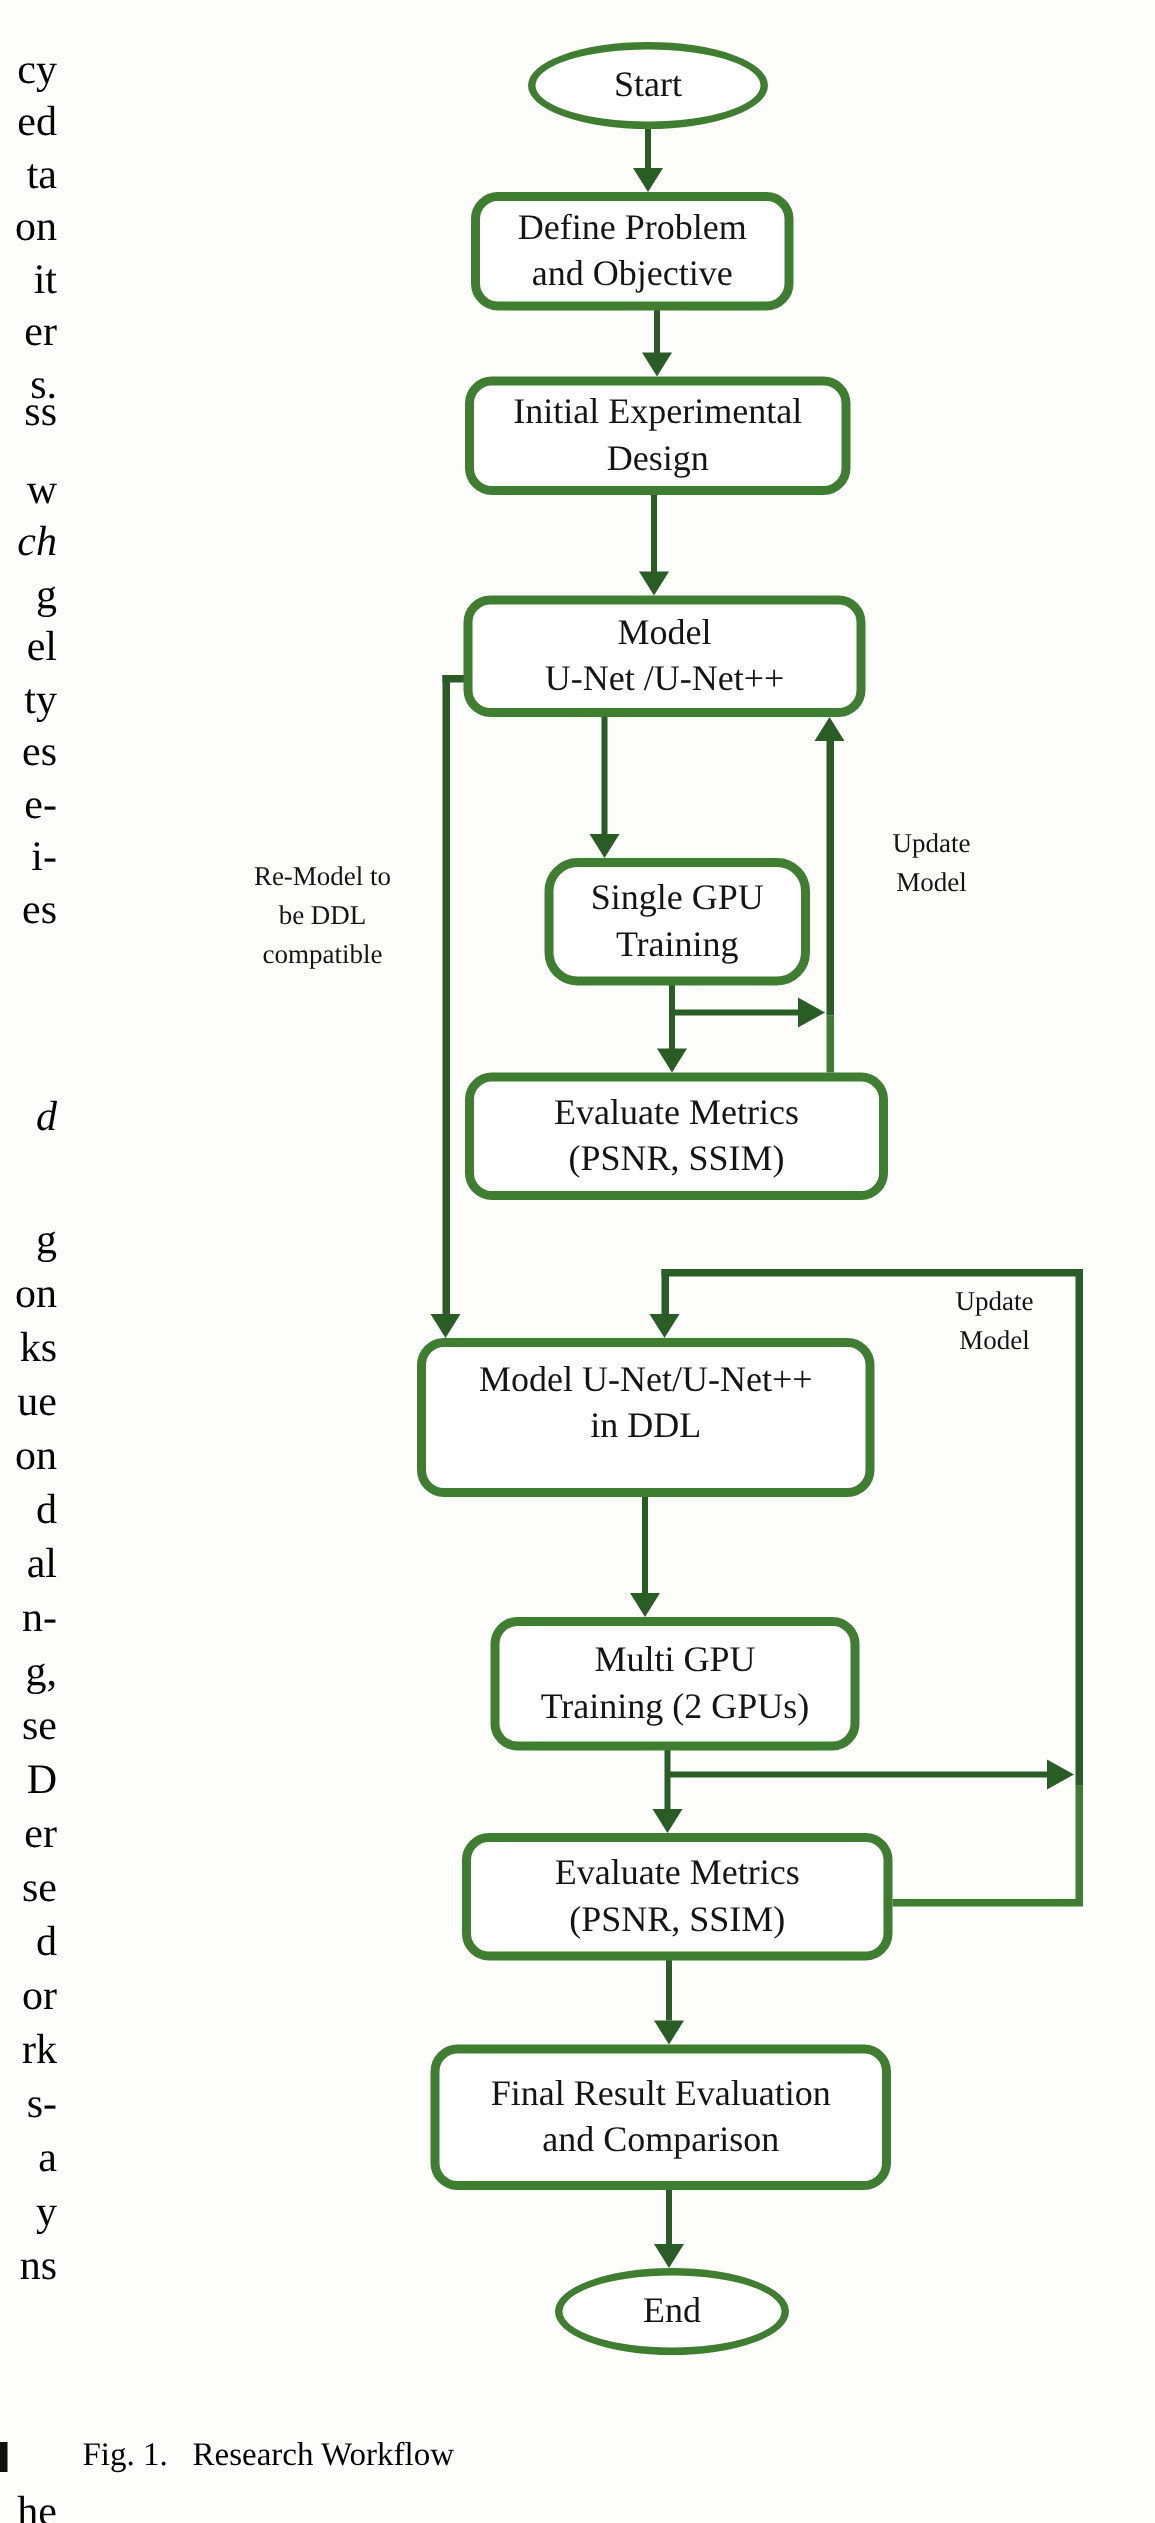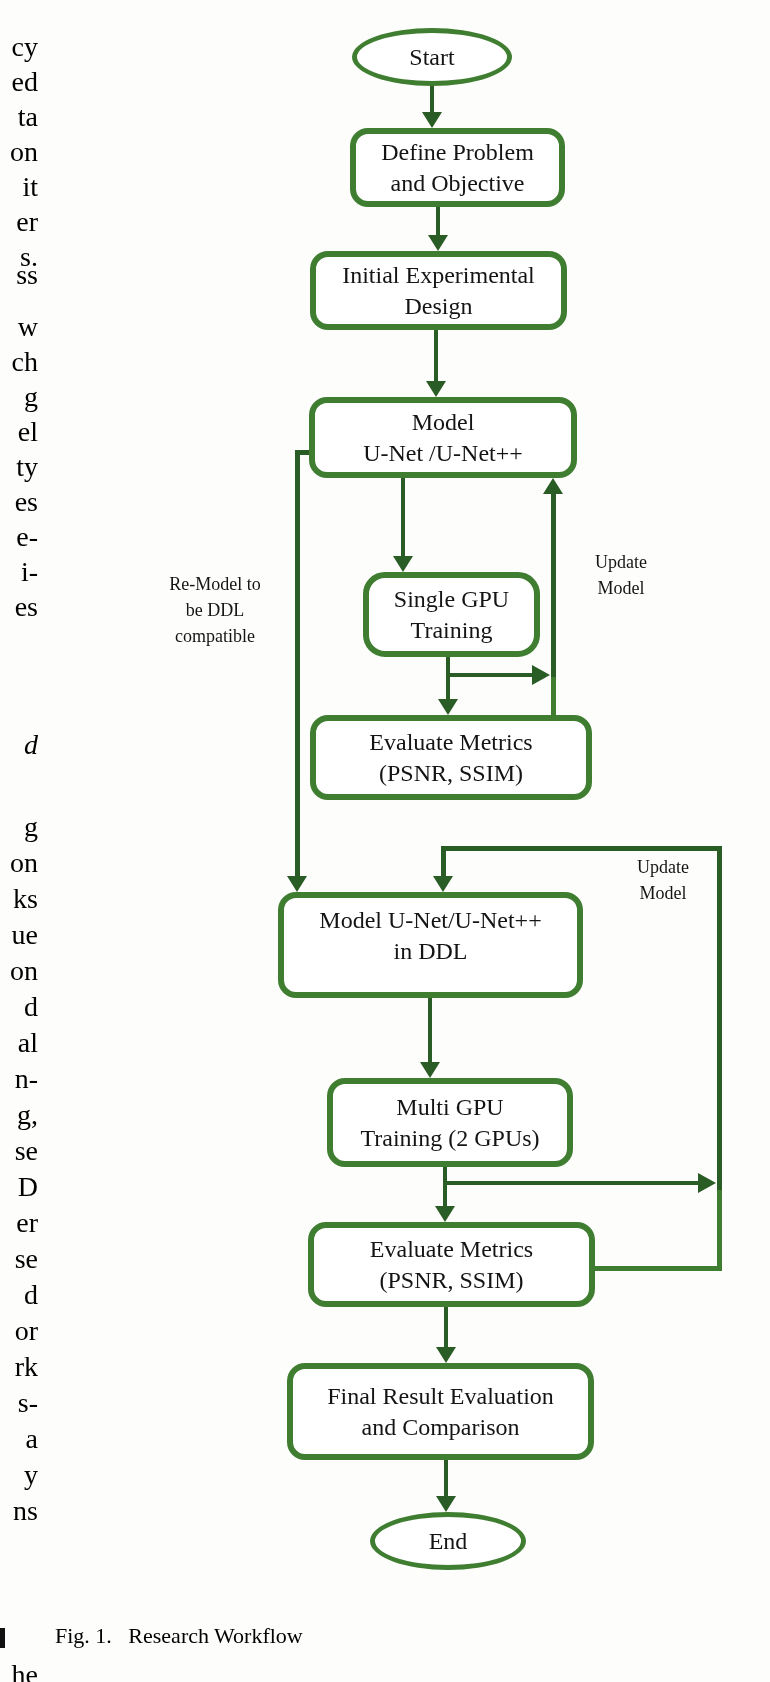--- a/index.html
+++ b/index.html
@@ -52,21 +52,21 @@
   <div id="left-frags">
       <span class="frag" style="top: 30px;">cy</span>
       <span class="frag" style="top: 65px;">ed</span>
       <span class="frag" style="top: 100px;">ta</span>
       <span class="frag" style="top: 135px;">on</span>
       <span class="frag" style="top: 170px;">it</span>
       <span class="frag" style="top: 205px;">er</span>
       <span class="frag" style="top: 240px;">s.</span>
       <span class="frag" style="top: 258px;">ss</span>
       <span class="frag" style="top: 310px;">w</span>
-      <span class="frag" style="top: 345px;">ch</span>
+      <span class="frag" style="top: 345px; font-style: italic;">ch</span>
       <span class="frag" style="top: 380px;">g</span>
       <span class="frag" style="top: 415px;">el</span>
       <span class="frag" style="top: 450px;">ty</span>
       <span class="frag" style="top: 485px;">es</span>
       <span class="frag" style="top: 520px;">e-</span>
       <span class="frag" style="top: 555px;">i-</span>
       <span class="frag" style="top: 590px;">es</span>
       <span class="frag it" style="top: 728px;">d</span>
       <span class="frag" style="top: 810px;">g</span>
       <span class="frag" style="top: 846px;">on</span>
@@ -133,21 +133,21 @@
   <div class="ah-right" style="left:698px;top:1173px;"></div>
 
   <div class="ln" style="left:444px;top:1306px;width:4px;height:41px;"></div>
   <div class="ah-down" style="left:436px;top:1347px;"></div>
 
   <div class="ln" style="left:444px;top:1459px;width:4px;height:37px;"></div>
   <div class="ah-down" style="left:436px;top:1496px;"></div>
 
   <div class="box ellipse" style="left:352px;top:28px;width:160px;height:58px;">Start</div>
 
-  <div class="box" style="left:350px;top:128px;width:215px;height:79px;">Define Problem
+  <div class="box" style="left:314px;top:128px;width:215px;height:79px;">Define Problem
 and Objective</div>
 
   <div class="box" style="left:310px;top:251px;width:257px;height:79px;">Initial Experimental
 Design</div>
 
   <div class="box" style="left:309px;top:397px;width:268px;height:81px;">Model
 U-Net /U-Net++</div>
 
   <div class="box" style="left:363px;top:572px;width:177px;height:85px;border-radius:22px;">Single GPU
 Training</div>

